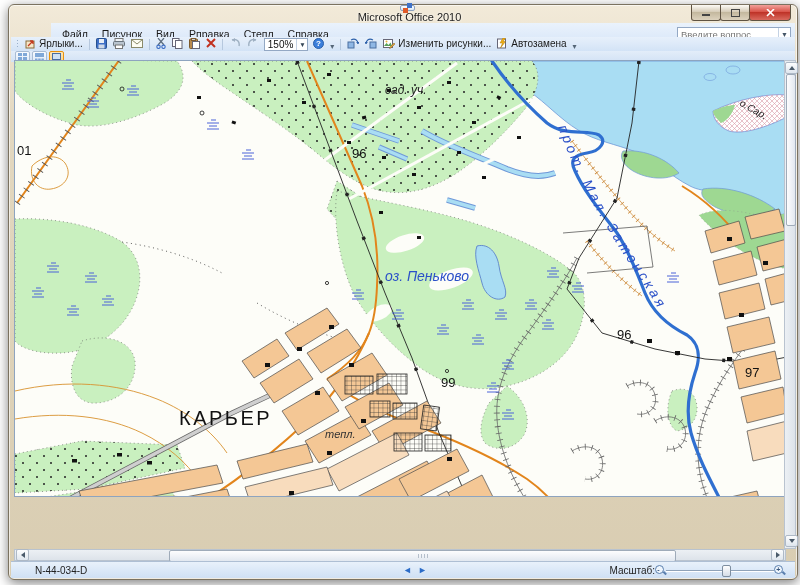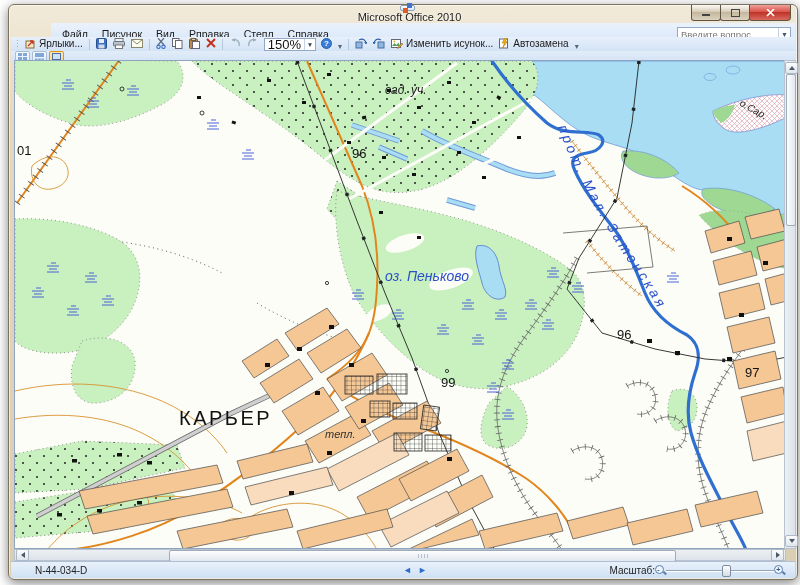--- a/index.html
+++ b/index.html
@@ -26,28 +26,28 @@
     font-family:"Liberation Sans",sans-serif;text-decoration:underline;}
   .askdrop{width:11px;height:100%;border-left:1px solid #c4d2e4;display:flex;align-items:center;justify-content:center;font-size:7px;color:#456;}
   .toolbar{position:absolute;left:2px;top:32px;right:2px;height:14px;
     background:linear-gradient(#e7f0fb,#d3e3f6);border-bottom:1px solid #bed0e7;display:flex;align-items:center;padding:0 2px;}
   .grip{width:3px;height:10px;margin:0 3px;background-image:radial-gradient(circle,#9ab1cc 35%,transparent 40%);background-size:3px 3px;}
   .tbtn{display:flex;align-items:flex-start;height:12px;padding:0 2px;margin:0 1px;border-radius:2px;}
   .tbtn .lab{font-size:10px;color:#1a1a1a;margin-left:3px;white-space:nowrap;}
   .tbtn svg{display:block;}
   .tsep{width:1px;height:11px;background:#b6c8de;margin:0 3px;}
   .zoombox{display:flex;align-items:center;background:#fff;border:1px solid #93a8c4;height:11px;margin:0 2px;}
-  .zoombox .zval{font-size:13px;padding:0 3px;color:#111;}
+  .zoombox .zval{font-size:10px;padding:0 3px;color:#111;}
   .zoombox .zarr{width:10px;height:100%;border-left:1px solid #c4d2e4;font-size:6.5px;color:#345;display:flex;align-items:center;justify-content:center;}
   .ovf{font-size:8px;color:#567;margin:0 3px;align-self:flex-end;}
   .viewbar{position:absolute;left:2px;top:46px;right:2px;height:11px;background:linear-gradient(#e3edf9,#d2e2f5);display:flex;align-items:center;padding-left:4px;}
   .vbtn{width:13px;height:10px;margin-right:2px;border:1px solid #a8bcd4;border-radius:2px;background:linear-gradient(#f8fbff,#dde9f6);display:flex;align-items:center;justify-content:center;}
   .vbtn.active{border:1px solid #e8920c;background:linear-gradient(#ffe8b8,#fcd285);}
   .vbtn svg{display:block}
-  .mapview{position:absolute;left:5px;top:55px;width:772px;height:489px;background:#fdfdfa;border:1px solid #8ea4bf;box-sizing:border-box;overflow:hidden;}
+  .mapview{position:absolute;left:5px;top:55px;width:772px;height:437px;background:#fdfdfa;border:1px solid #8ea4bf;box-sizing:border-box;overflow:hidden;}
   .mapview svg{display:block;}
   
   .vscroll{position:absolute;right:1px;top:55px;width:12px;height:489px;background:linear-gradient(90deg,#ecf0f4,#dde3ea);border:1px solid #b9c3cf;box-sizing:border-box;}
   .hscroll{position:absolute;left:5px;top:544px;width:772px;height:12px;background:linear-gradient(#ecf0f4,#dde3ea);border:1px solid #b9c3cf;box-sizing:border-box;display:flex;align-items:center;}
   .sb-arrow{width:11px;height:10px;display:flex;align-items:center;justify-content:center;background:linear-gradient(#fcfdfe,#dfe6ee);border:1px solid #aeb9c6;border-radius:2px;}
   .sb-thumb-h{position:absolute;left:140px;width:505px;height:10px;top:0;background:linear-gradient(#fdfdfe,#e2e8f0);border:1px solid #9fabb9;border-radius:2px;}
   .sb-thumb-h::after{content:"";position:absolute;left:50%;top:3px;width:10px;height:4px;margin-left:-5px;
      background-image:linear-gradient(90deg,#b5bfcb 1px,transparent 1px);background-size:3px 100%;}
   .vs-thumb{position:absolute;left:1px;top:13px;width:8px;height:150px;background:linear-gradient(90deg,#fdfdfe,#e2e8f0);border:1px solid #9fabb9;border-radius:2px;}
   .vs-up{position:absolute;left:0;top:1px;}
@@ -201,21 +201,21 @@
           <path d="M1,6 l2,-2 h-4 z" fill="#2e62ab"></path>
         </svg>
       </span>
     <span class="tbtn">
       <svg width="12" height="11">
           <rect x="0.5" y="1.5" width="9" height="8" fill="#fff" stroke="#667"></rect>
           <path d="M1,8 l2.5,-3 2,2 2-2.5 1.5,3.5z" fill="#5aa05a"></path>
           <circle cx="3.5" cy="3.5" r="1" fill="#e8b13c"></circle>
           <path d="M7,9 l4,-4 1,1 -4,4 -1.5,.5 z" fill="#e0a23c" stroke="#8a6320" stroke-width="0.5"></path>
         </svg>
-      <span class="lab">Изменить исунок...</span>
+      <span class="lab">Изменить рисунки...</span>
     </span>
     <span class="tbtn">
       <svg width="11" height="11">
           <rect x="0.5" y="1" width="8" height="9" fill="#fff" stroke="#667"></rect>
           <path d="M6,0 l-3,5 h2.5 l-2,5 5,-6.5 h-2.5 l2.5,-3.5 z" fill="#f4b112" stroke="#a87708" stroke-width="0.5"></path>
         </svg>
       <span class="lab">Автозамена</span>
     </span>
     <span class="ovf">▾</span>
   </div>

